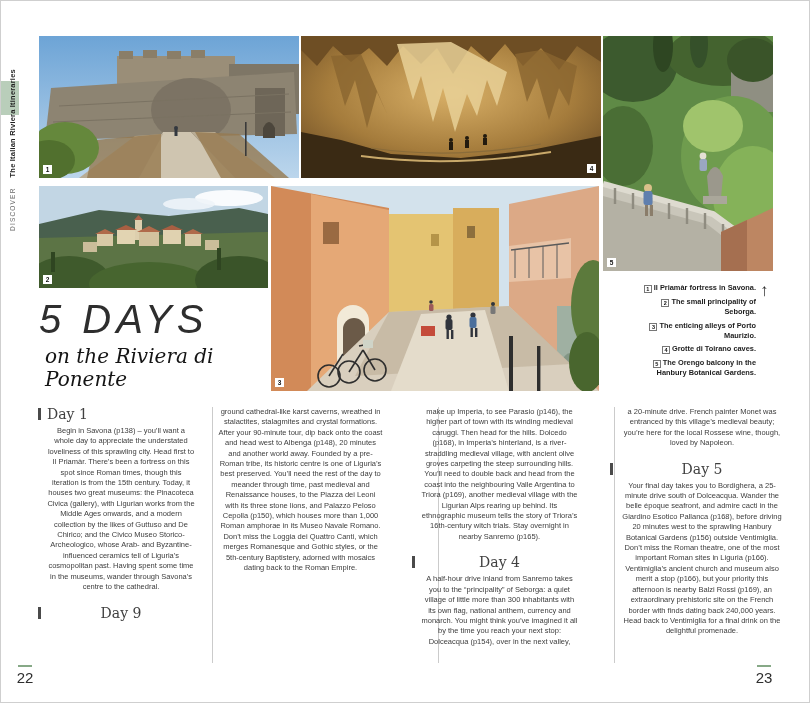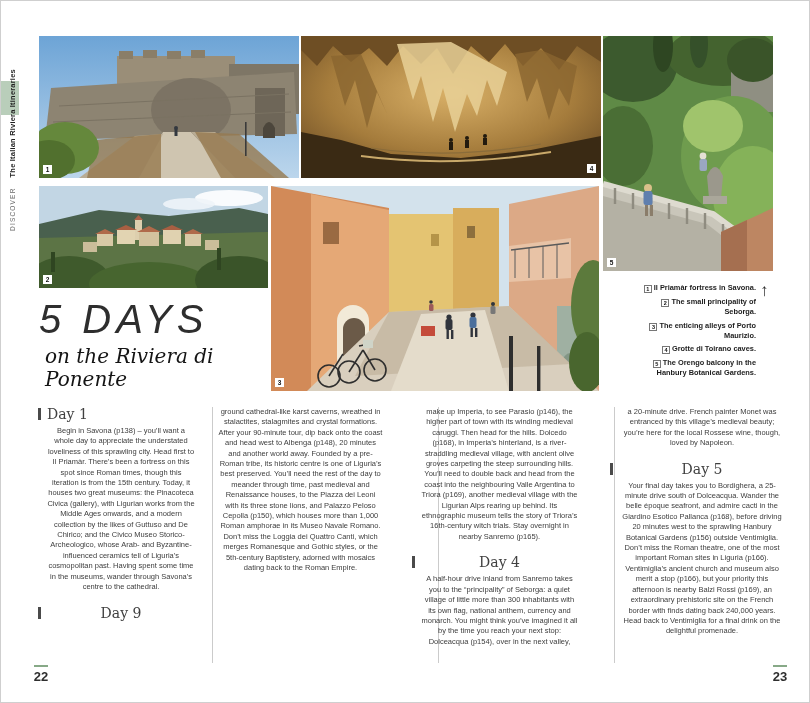--- a/index.html
+++ b/index.html
@@ -46,21 +46,21 @@
   .col{position:absolute;top:406px;font-size:7.5px;line-height:10.4px;color:#3d3d3d;}
   .col p{margin:0 0 10px 0;text-align:center;}
   .day-h{
     position:relative;font-family:"DejaVu Serif","Liberation Serif",serif;
     font-size:14px;color:#404040;margin:0 0 5px 0;line-height:14px;
   }
   .day-h .bar{position:absolute;left:-9px;top:1px;width:3px;height:12px;background:#4a4a4a;}
   .day-h.later{margin-top:13px;text-align:center;}
   .vrule{position:absolute;top:406px;height:256px;width:1px;background:#cbcbcb;}
   
-  .pageno{position:absolute;width:18px;text-align:center;font-size:13px;font-weight:bold;color:#2e2e2e;margin-left:16px;}
+  .pageno{position:absolute;width:18px;text-align:center;font-size:15px;font-weight:normal;color:#2e2e2e;}
   .pageno .line{display:block;width:14px;height:2px;margin:0 auto 2px auto;}
 </style>
 </head>
 <body>
 
 <div class="canvas">
 
   <div class="side-tab" style="background:#b9ceba;"></div>
   <div class="side-vert">
     <span class="discover">DISCOVER</span>

